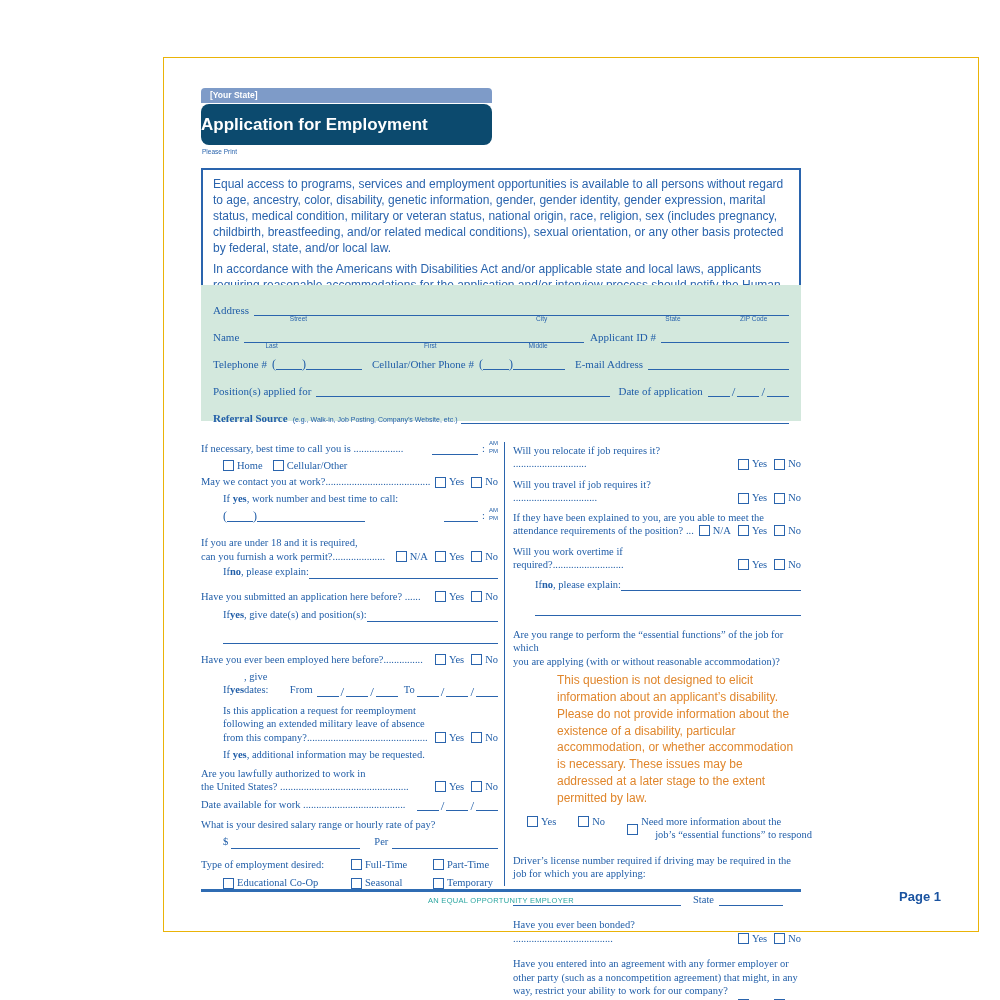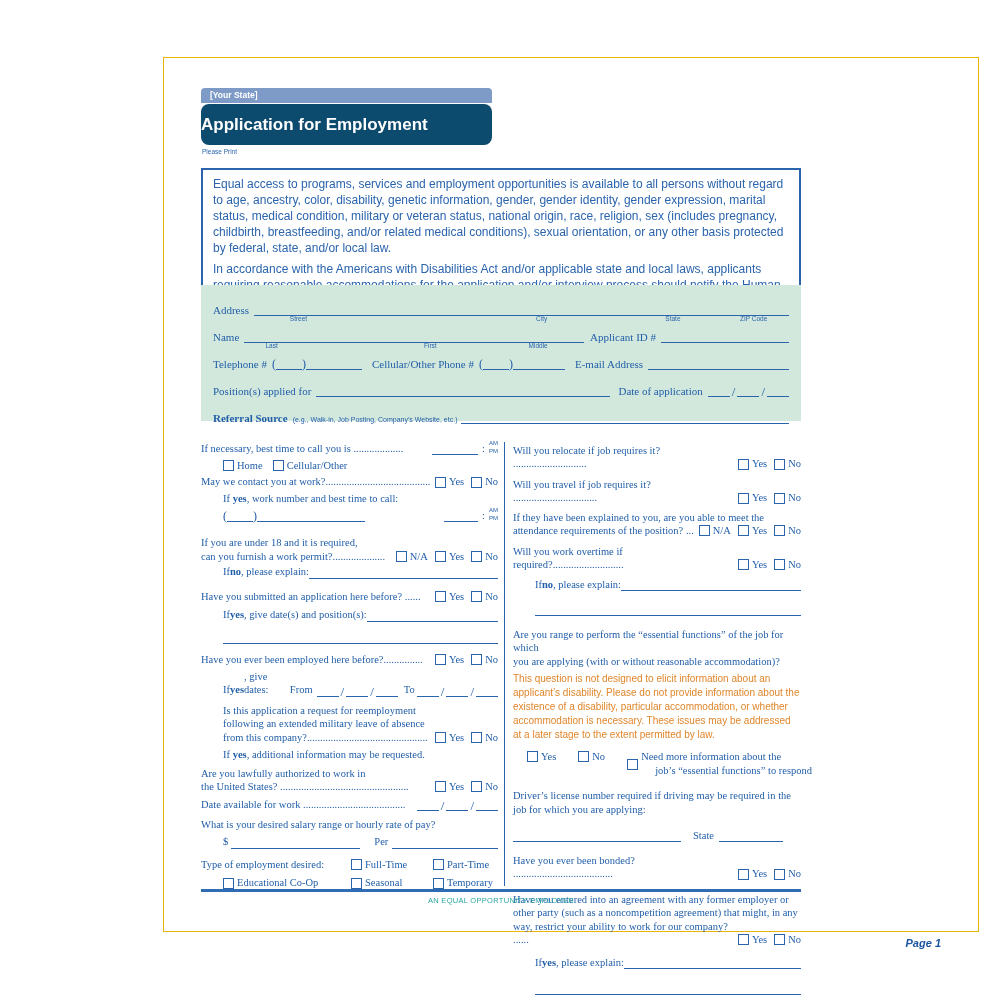--- a/index.html
+++ b/index.html
@@ -54,30 +54,30 @@
   .cbg{display:flex;gap:7px;white-space:nowrap;align-items:flex-end;flex:none;padding-left:4px;}
   .opt{display:inline-flex;align-items:center;white-space:nowrap;}
   .cb{width:9px;height:9px;border:1px solid #2a64ad;background:#fff;display:inline-block;
       margin-right:3px;flex:none;}
   .ind{margin-left:22px;}
   .grow{flex:1;border-bottom:1px solid #2a64ad;height:12px;}
   .blankline{border-bottom:1px solid #2a64ad;height:12px;}
   .timeg{display:flex;align-items:flex-end;gap:4px;flex:none;padding-left:4px;}
   .ampm{display:inline-block;}
   .ampm span{display:block;font-family:"Liberation Sans",sans-serif;font-size:6px;line-height:1.25;}
-  .note{font-family:"Liberation Sans",sans-serif;font-size:10px;line-height:1.4;color:#e0862c;}
+  .note{font-family:"Liberation Sans",sans-serif;font-size:12px;line-height:1.4;color:#e0862c;margin-left:44px;}
   .two span{display:block;}
   .two .l2{margin-left:14px;}
 
   
   .rule{position:absolute;left:37px;top:831px;width:600px;height:3px;background:#2f6cb3;}
   .eoe{position:absolute;left:37px;top:838px;width:600px;text-align:center;
        font-family:"Liberation Sans",sans-serif;font-size:7.5px;color:#2ba6a0;letter-spacing:.3px;}
-  .pagenum{position:absolute;right:37px;top:879px;font-family:"Liberation Sans",sans-serif;
-           font-size:11px;font-weight:bold;color:#1a53a0;font-style:italic;}
+  .pagenum{position:absolute;right:37px;top:831px;font-family:"Liberation Sans",sans-serif;
+           font-size:13px;font-weight:bold;color:#1a53a0;}
 </style>
 </head>
 <body>
 
 <div class="paper">
 
   <div class="statebar">
     <span>[Your State]</span>
   </div>
   <div class="titlebar">

